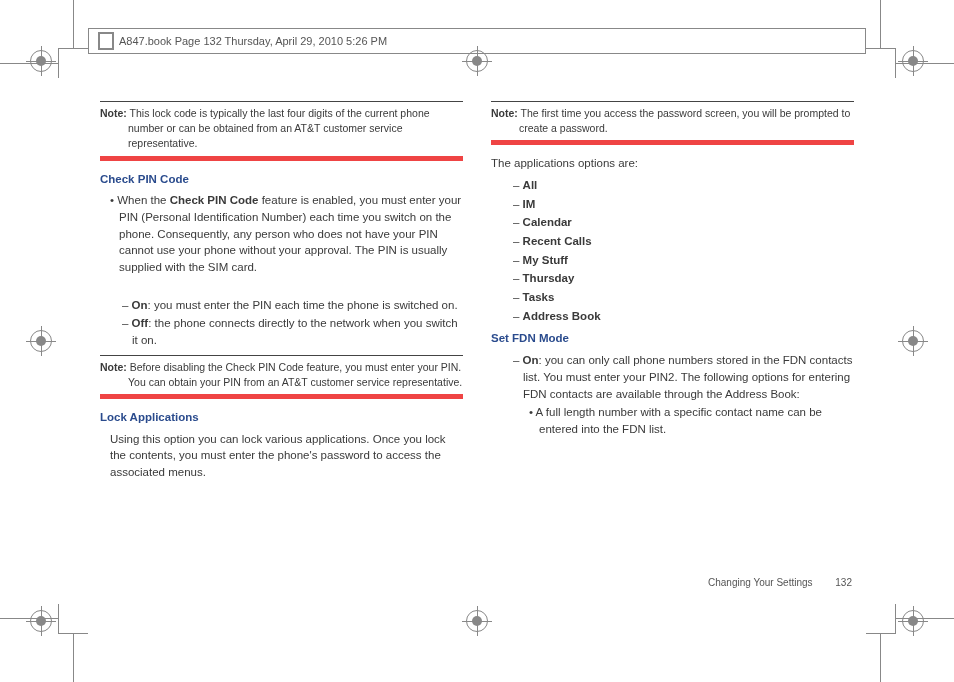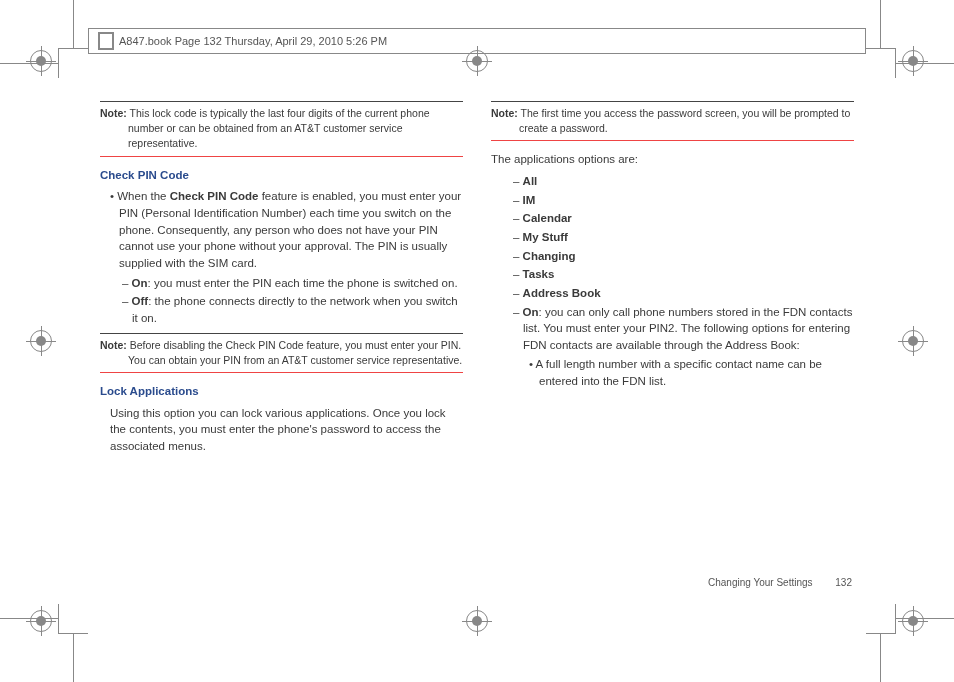--- a/index.html
+++ b/index.html
@@ -121,21 +121,21 @@
       display: flex;
       gap: 28px;
     }
     .col {
       flex: 1;
       font-size: 11.5px;
       line-height: 1.45;
     }
     .note-block {
       border-top: 1px solid #444;
-      border-bottom: 1px solid #ef4444;
+      border-bottom: 5px solid #ef4444;
       padding: 4px 0;
       margin: 6px 0 10px 0;
       font-size: 10.5px;
     }
     .note-label {
       font-weight: bold;
     }
     .note-text {
       display: inline;
     }
@@ -149,21 +149,21 @@
       font-size: 11.5px;
       margin: 6px 0 5px 0;
     }
     .body-p {
       margin: 5px 0 5px 10px;
     }
     .body-p-0 {
       margin: 5px 0 5px 0;
     }
     .bullet-p {
-      margin: 3px 0 3px 10px;
+      margin: 3px 0 21px 10px;
       padding-left: 9px;
       text-indent: -9px;
     }
     .bullet-p::before {
       content: "• ";
     }
     .dash-item {
       margin: 2px 0 2px 22px;
       padding-left: 10px;
       text-indent: -10px;
@@ -293,25 +293,27 @@
     <div class="note-block">
       <div class="note-body">
         <span class="note-label">Note:</span>
         <span class="note-text">The first time you access the password screen, you will be prompted to create a password.</span>
       </div>
     </div>
     <div class="body-p-0">The applications options are:</div>
     <div class="dash-item"><span class="bold">All</span></div>
     <div class="dash-item"><span class="bold">IM</span></div>
     <div class="dash-item"><span class="bold">Calendar</span></div>
+    <div class="dash-item"><span class="bold">Recent Calls</span></div>
     <div class="dash-item"><span class="bold">My Stuff</span></div>
-    <div class="dash-item"><span class="bold">Changing</span></div>
+    <div class="dash-item"><span class="bold">Thursday</span></div>
     <div class="dash-item"><span class="bold">Tasks</span></div>
     <div class="dash-item"><span class="bold">Address Book</span></div>
 
+    <div class="subhead">Set FDN Mode</div>
     <div class="dash-item"><span class="bold">On</span><span>: you can only call phone numbers stored in the FDN contacts list. You must enter your PIN2. The following options for entering FDN contacts are available through the Address Book:</span></div>
     <div class="bullet-sub"><span>A full length number with a specific contact name can be entered into the FDN list.</span></div>
   </div>
 </div>
 
 <div class="footer">
   <span class="sect">Changing Your Settings</span>
   <span>132</span>
 </div>
 

